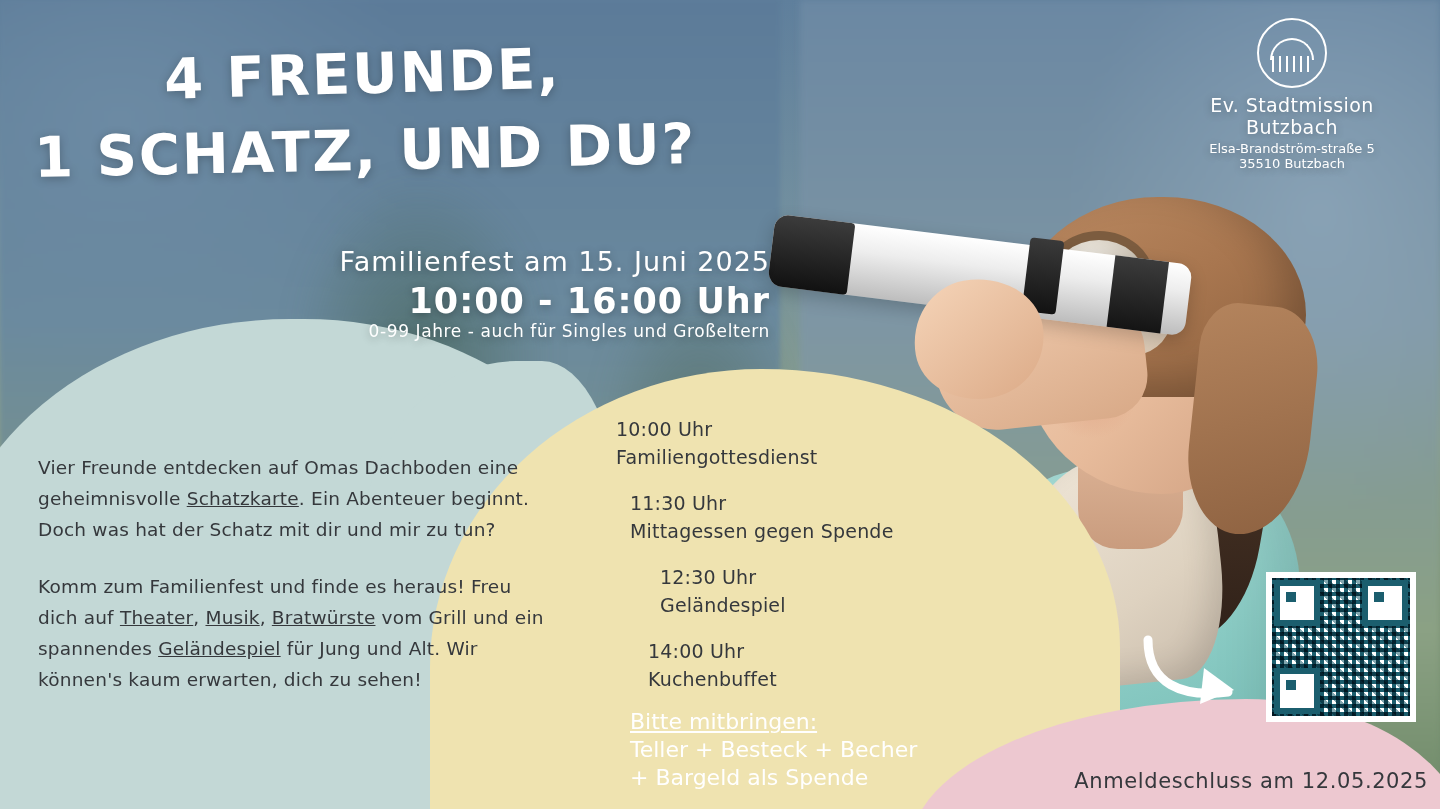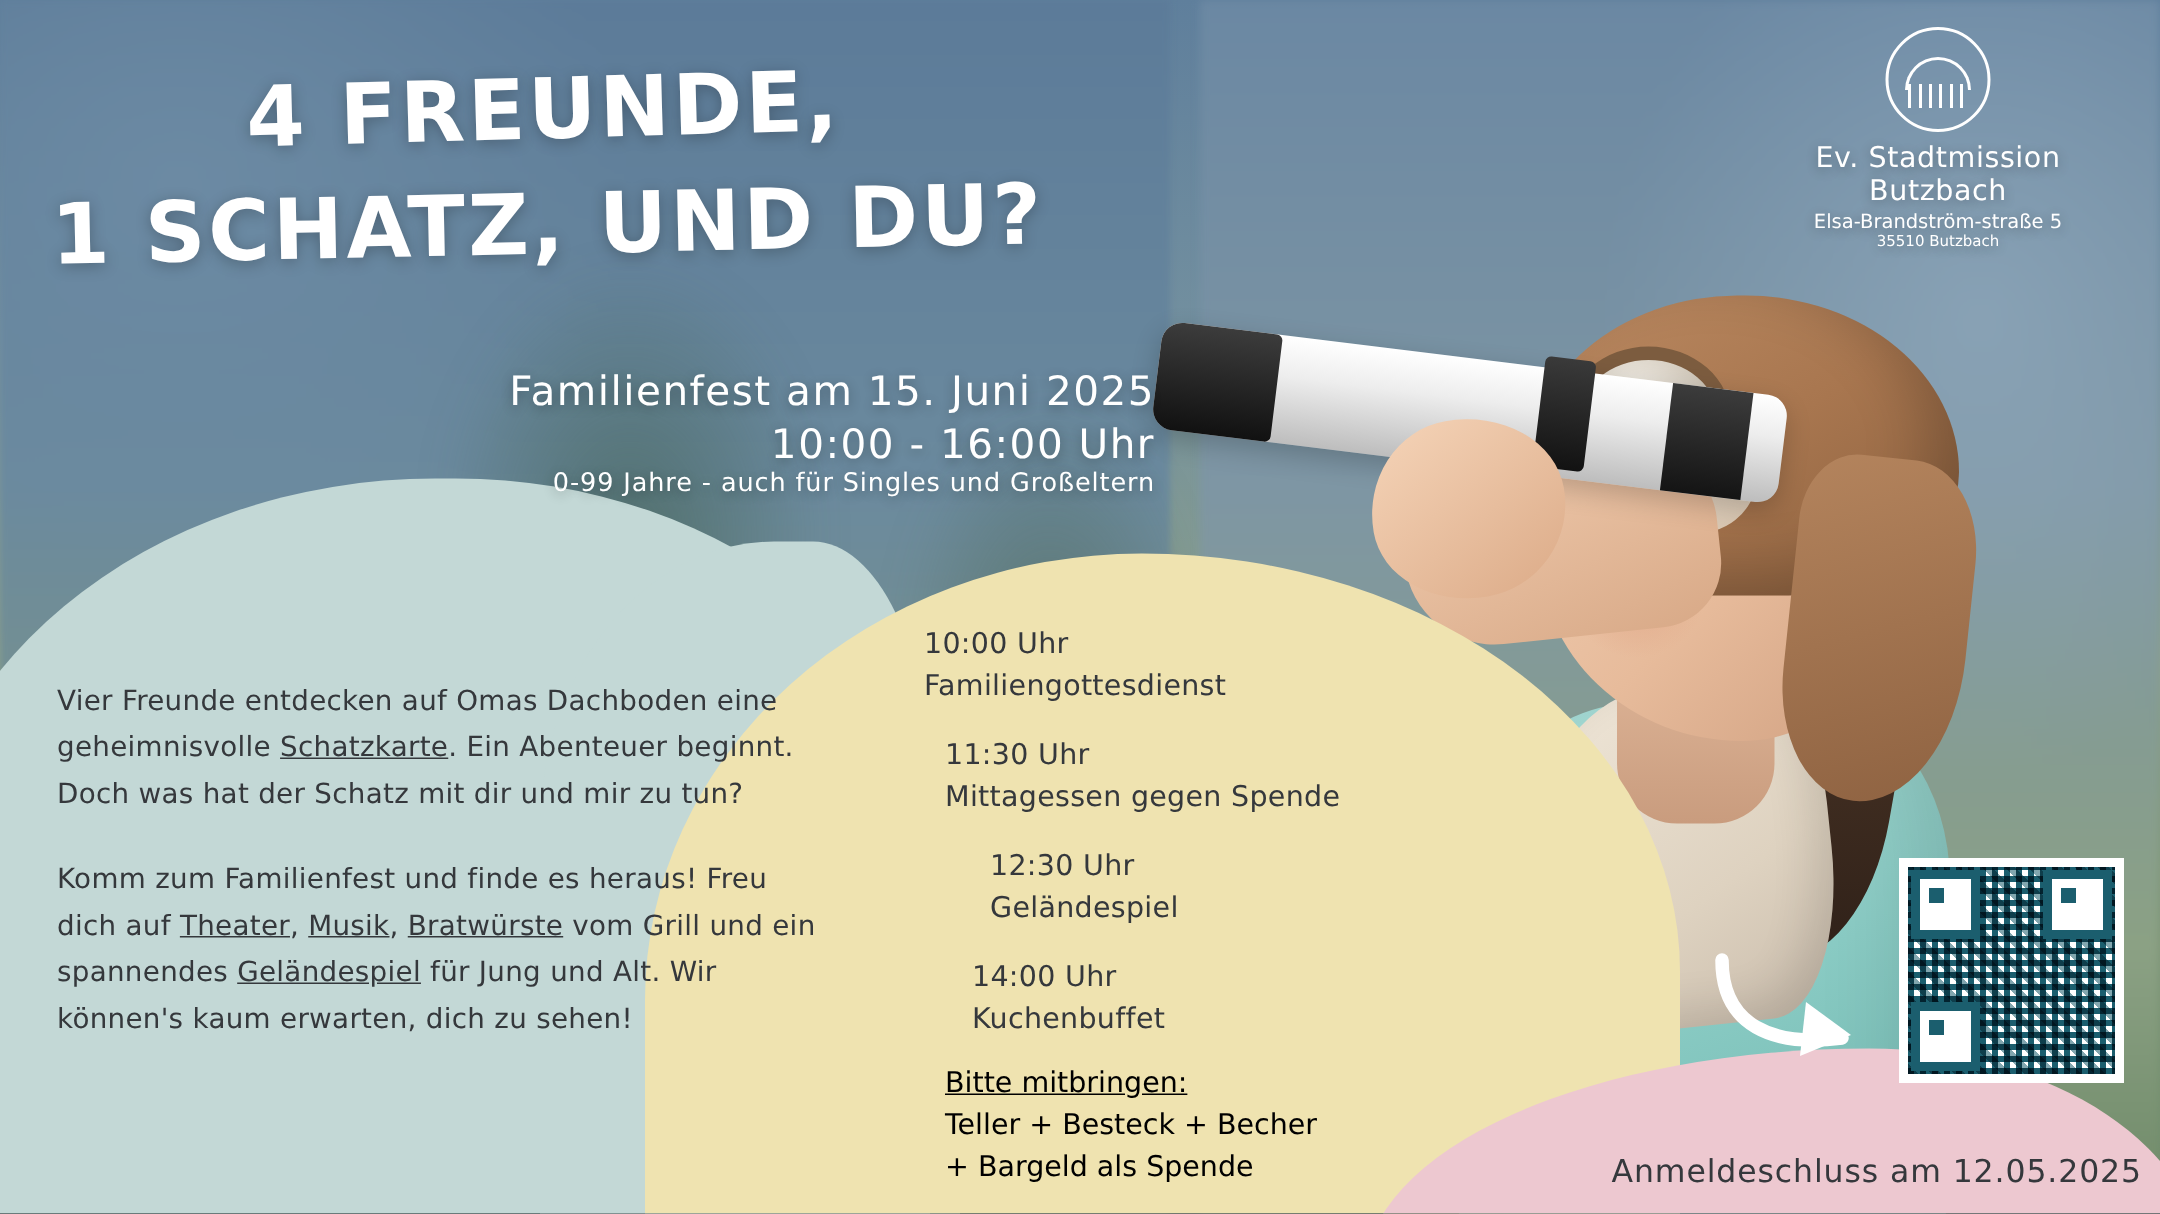--- a/index.html
+++ b/index.html
@@ -243,21 +243,21 @@
   }
   .subinfo {
     position: absolute;
     left: 130px; top: 246px;
     width: 640px;
     color: #ffffff;
     text-align: right;
     text-shadow: 0 2px 8px rgba(0,0,0,.3);
   }
   .subinfo .s1 { font-size: 27px; letter-spacing: 1px; }
-  .subinfo .s2 { font-size: 27px; letter-spacing: 1px; margin-top: 4px; }
+  .subinfo .s2 { font-size: 35px; letter-spacing: 1px; margin-top: 4px; font-weight: bold; }
   .subinfo .s3 { font-size: 17px; letter-spacing: .6px; }
 
   
   .logo {
     position: absolute;
     right: 28px; top: 18px;
     width: 240px;
     color: #ffffff;
     text-align: center;
     text-shadow: 0 2px 8px rgba(0,0,0,.3);
@@ -280,21 +280,21 @@
   }
   .logo .mark .bars {
     position: absolute;
     left: 13px; top: 36px;
     width: 38px; height: 16px;
     background:
       repeating-linear-gradient(90deg, #fff 0 2px, transparent 2px 7px);
   }
   .logo .name { font-size: 19px; letter-spacing: .4px; }
   .logo .addr1 { font-size: 13px; margin-top: 3px; }
-  .logo .addr2 { font-size: 10px; }
+  .logo .addr2 { font-size: 13px; }
 
   
   .story {
     position: absolute;
     left: 38px; top: 452px;
     width: 520px;
     color: #35383c;
     font-size: 18.5px;
     line-height: 31px;
     letter-spacing: .2px;
@@ -315,22 +315,22 @@
   .schedule .item { margin-bottom: 18px; }
   .schedule .item .t { display: block; }
   .schedule .i1 { margin-left: 16px; }
   .schedule .i2 { margin-left: 30px; }
   .schedule .i3 { margin-left: 60px; }
   .schedule .i4 { margin-left: 48px; }
   .bring {
     position: absolute;
     left: 630px; top: 708px;
     width: 460px;
-    color: #000000;
-    font-size: 19px;
+    color: #ffffff;
+    font-size: 22px;
     line-height: 28px;
   }
   .bring .head { text-decoration: underline; display: block; }
 
   
   .qr {
     position: absolute;
     right: 24px; top: 572px;
     width: 150px; height: 150px;
     background: #ffffff;

